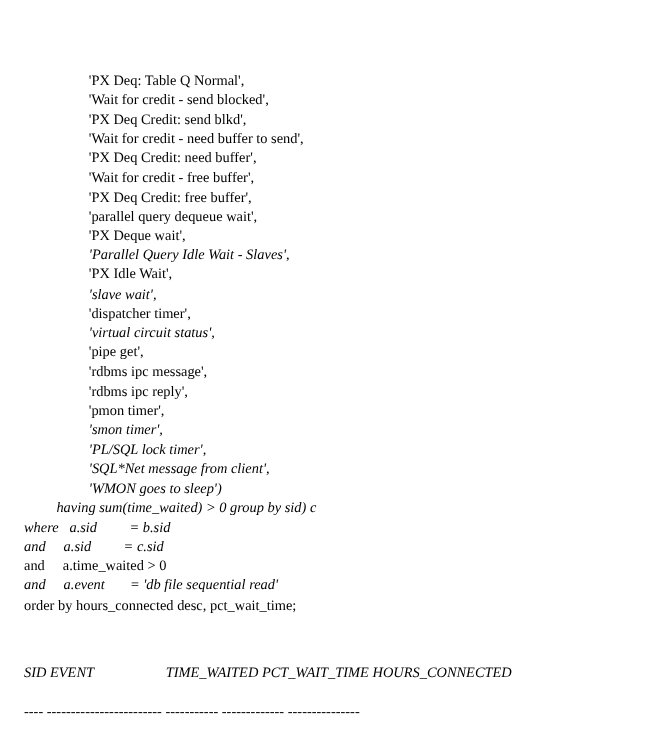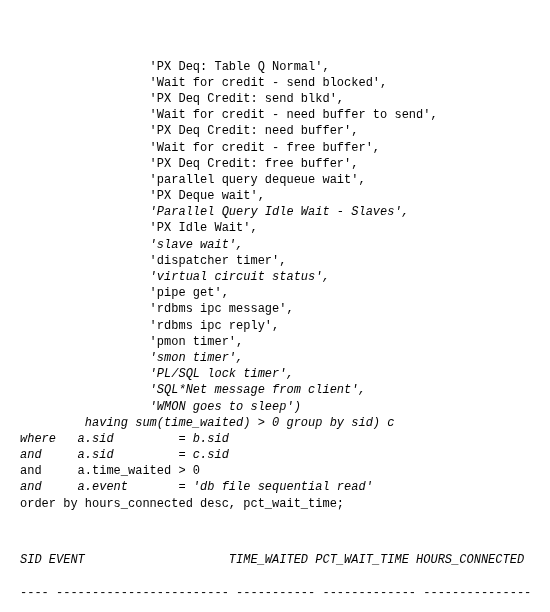--- a/index.html
+++ b/index.html
@@ -10,20 +10,21 @@
       background: #fff;
       margin: 0;
       padding: 10px 20px;
       white-space: pre;
     }
     .italic {
       font-style: italic;
     }
     .row {
       display: block;
+      font-family: Liberation Serif, serif;
     }
     .gap {
       height: 8px;
     }
   </style>
 </head>
 <body>
 
 
 <div id="code-block"><div class="row">                  'PX Deq: Table Q Normal',</div><div class="row">                  'Wait for credit - send blocked',</div><div class="row">                  'PX Deq Credit: send blkd',</div><div class="row">                  'Wait for credit - need buffer to send',</div><div class="row">                  'PX Deq Credit: need buffer',</div><div class="row">                  'Wait for credit - free buffer',</div><div class="row">                  'PX Deq Credit: free buffer',</div><div class="row">                  'parallel query dequeue wait',</div><div class="row">                  'PX Deque wait',</div><div class="row italic">                  'Parallel Query Idle Wait - Slaves',</div><div class="row">                  'PX Idle Wait',</div><div class="row italic">                  'slave wait',</div><div class="row">                  'dispatcher timer',</div><div class="row italic">                  'virtual circuit status',</div><div class="row">                  'pipe get',</div><div class="row">                  'rdbms ipc message',</div><div class="row">                  'rdbms ipc reply',</div><div class="row">                  'pmon timer',</div><div class="row italic">                  'smon timer',</div><div class="row italic">                  'PL/SQL lock timer',</div><div class="row italic">                  'SQL*Net message from client',</div><div class="row italic">                  'WMON goes to sleep')</div><div class="row italic">         having sum(time_waited) &gt; 0 group by sid) c</div><div class="row italic">where   a.sid         = b.sid</div><div class="row italic">and     a.sid         = c.sid</div><div class="row">and     a.time_waited &gt; 0</div><div class="row italic">and     a.event       = 'db file sequential read'</div><div class="row">order by hours_connected desc, pct_wait_time;</div></div>

